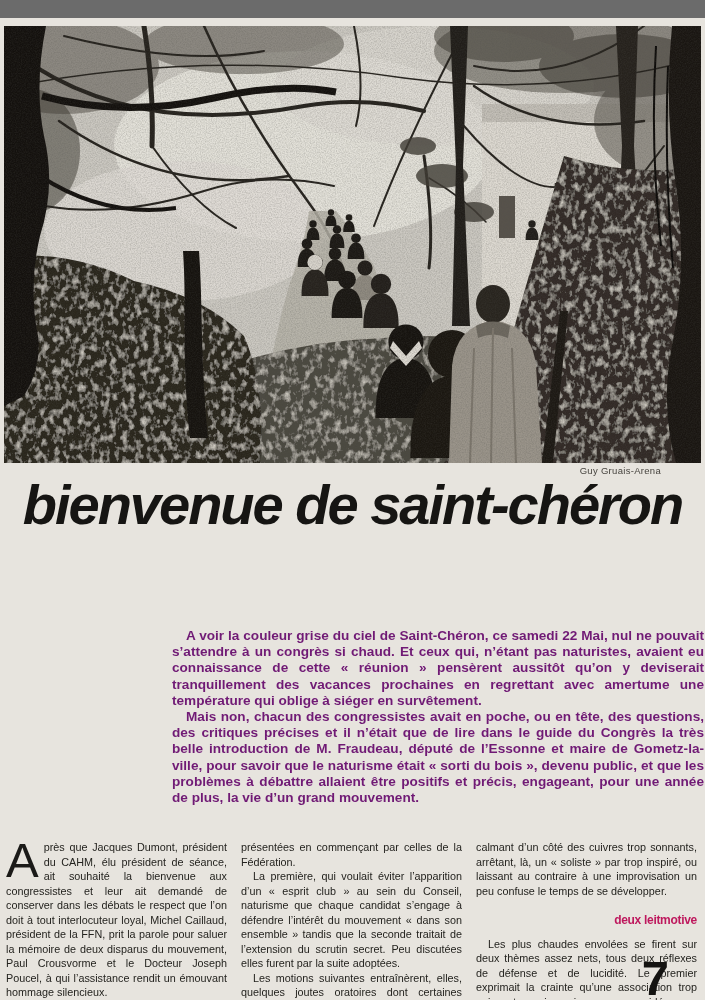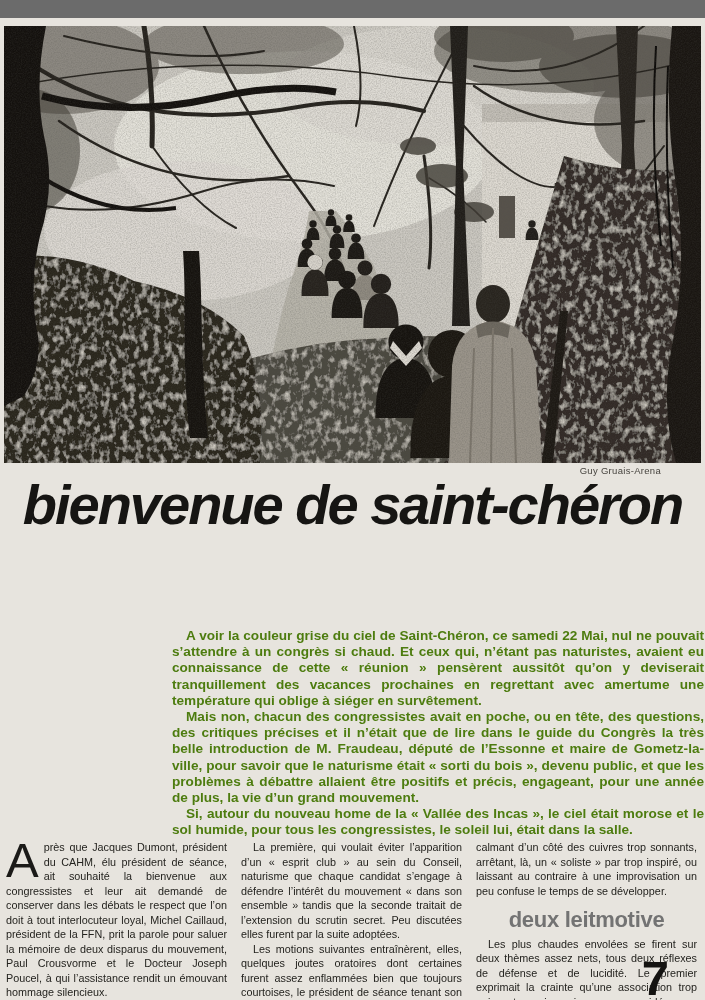--- a/index.html
+++ b/index.html
@@ -23,38 +23,38 @@
   .hl-line{display:block;white-space:nowrap;}
   .headline sup{
     font-family:"Liberation Serif","DejaVu Serif",serif;
     font-style:normal;font-weight:normal;font-size:24px;
     vertical-align:baseline;position:relative;top:-26px;
     margin:0 9px 0 3px;letter-spacing:0;
   }
   .intro{
     position:absolute;left:172px;top:610px;width:532px;
     font-weight:bold;font-size:13.6px;line-height:16.2px;
-    text-align:justify;color:#4d7c0f;
+    text-align:justify;color:#701a75;
   }
   .intro p{margin:0;text-indent:14px;}
   .columns{
     position:absolute;left:6px;top:822px;width:691px;
     display:flex;gap:14px;
     font-size:10.8px;line-height:14.55px;text-align:justify;color:#24231f;
   }
   .col{flex:1 1 0;min-width:0;}
   .col p{margin:0;}
   .col p.indent{text-indent:12px;}
   .dropcap{
     float:left;font-size:49px;line-height:38px;
     padding:1px 5px 0 0;color:#1b1a18;
   }
   .subhead{
-    font-size:22px;font-weight:bold;letter-spacing:-.3px;
-    margin:15px 0 9px;text-align:center;color:#737373;
+    font-size:12px;font-weight:bold;letter-spacing:-.3px;
+    margin:15px 0 9px;text-align:right;color:#be185d;
   }
   .pagenum{
     position:absolute;top:936px;right:36px;
     font-size:49px;font-weight:bold;line-height:1;color:#141311;
   }
 </style>
 </head>
 <body>
 
 <div class="page">
@@ -186,29 +186,29 @@
 
   <div class="credit">Guy Gruais-Arena</div>
 
   <h1 class="headline">
     <span class="hl-line">bienvenue de saint-chéron</span>
   </h1>
 
   <section class="intro">
     <p>A voir la couleur grise du ciel de Saint-Chéron, ce samedi 22 Mai, nul ne pouvait s’attendre à un congrès si chaud. Et ceux qui, n’étant pas naturistes, avaient eu connaissance de cette « réunion » pensèrent aussitôt qu’on y deviserait tranquillement des vacances prochaines en regrettant avec amertume une température qui oblige à siéger en survêtement.</p>
     <p>Mais non, chacun des congressistes avait en poche, ou en tête, des questions, des critiques précises et il n’était que de lire dans le guide du Congrès la très belle introduction de M. Fraudeau, député de l’Essonne et maire de Gometz-la-ville, pour savoir que le naturisme était « sorti du bois », devenu public, et que les problèmes à débattre allaient être positifs et précis, engageant, pour une année de plus, la vie d’un grand mouvement.</p>
-    <p>Si, autour du nouveau home de la « Vallée des Incas », le ciel était morose et le sol humide, pour tous les congressistes, le soleil lui, était dans la salle.</p>
   </section>
 
   <section class="columns">
     <div class="col">
       <p><span class="dropcap">A</span><span>près que Jacques Dumont, président du CAHM, élu président de séance, ait souhaité la bienvenue aux congressistes et leur ait demandé de conserver dans les débats le respect que l’on doit à tout interlocuteur loyal, Michel Caillaud, président de la FFN, prit la parole pour saluer la mémoire de deux disparus du mouvement, Paul Crousvorme et le Docteur Joseph Poucel, à qui l’assistance rendit un émouvant hommage silencieux.</span></p>
       <p class="indent">Le quorum étant largement atteint, et Jacques Dumont ayant déclaré la séance ouverte, les différentes motions furent alors</p>
     </div>
     <div class="col">
+      <p>présentées en commençant par celles de la Fédération.</p>
       <p class="indent">La première, qui voulait éviter l’apparition d’un « esprit club » au sein du Conseil, naturisme que chaque candidat s’engage à défendre l’intérêt du mouvement « dans son ensemble » tandis que la seconde traitait de l’extension du scrutin secret. Peu discutées elles furent par la suite adoptées.</p>
       <p class="indent">Les motions suivantes entraînèrent, elles, quelques joutes oratoires dont certaines furent assez enflammées bien que toujours courtoises, le président de séance tenant son rôle avec la maîtrise d’un chef d’orchestre,</p>
     </div>
     <div class="col">
       <p>calmant d’un côté des cuivres trop sonnants, arrêtant, là, un « soliste » par trop inspiré, ou laissant au contraire à une improvisation un peu confuse le temps de se développer.</p>
       <h2 class="subhead">deux leitmotive</h2>
       <p class="indent">Les plus chaudes envolées se firent sur deux thèmes assez nets, tous deux réflexes de défense et de lucidité. Le premier exprimait la crainte qu’une association trop puissante puisse imposer ses idées au Conseil, tandis que le second concernait l’invasion</p>
     </div>
   </section>
 

